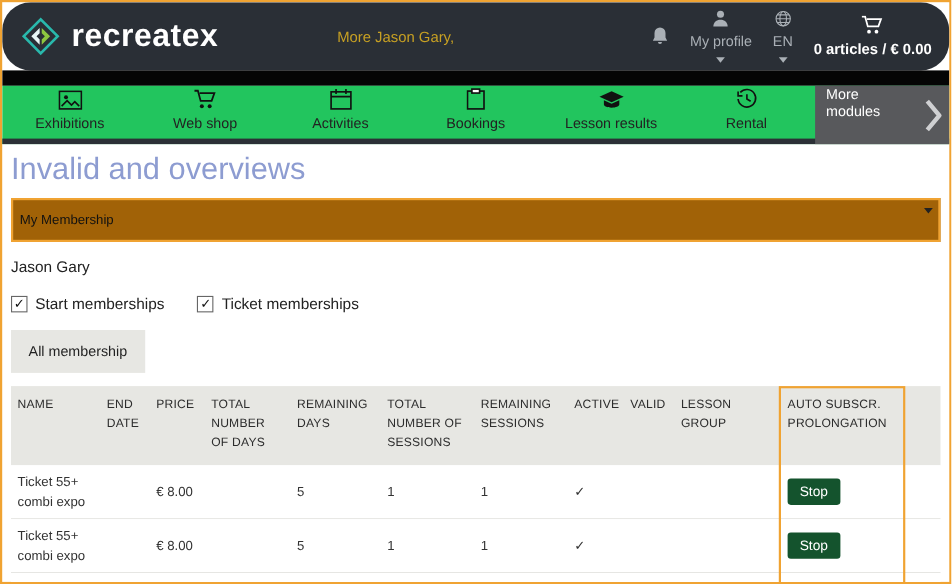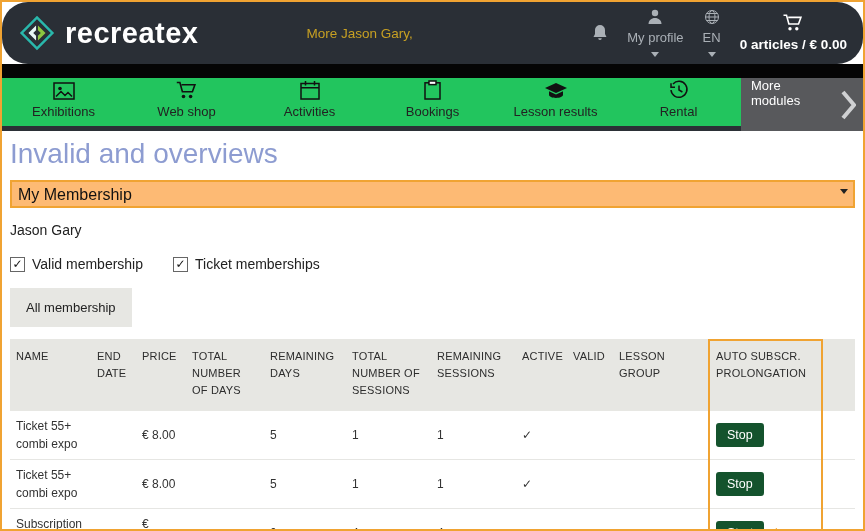--- a/index.html
+++ b/index.html
@@ -24,21 +24,21 @@
   .nav-item { width:123px; display:flex; flex-direction:column; align-items:center; justify-content:flex-end; gap:4px; padding-bottom:7px; cursor:pointer; }
   .nav-item .nav-label { font-size:13px; color:#222; }
   .more-modules { position:absolute; right:0; top:0; bottom:-5px; width:122px; background:#58595c; color:#fff; display:flex; padding:0 30px 9px 10px; cursor:pointer; }
   .more-modules .nav-label { font-size:13px; }
   .mm-chevron { position:absolute; right:7px; top:50%; transform:translateY(-50%); }
 
   
   .content { padding:0 8px; }
   .page-title { font-size:28px; font-weight:400; color:#8d9cd1; margin-top:7px; line-height:1.15; }
   .select-wrap { position:relative; margin-top:10px; }
-  .select-wrap select { width:100%; height:28px; border:2px solid #f0a332; border-radius:0; background:#fdba74; color:#111; font-family:"Liberation Sans","DejaVu Sans",sans-serif; font-size:16px; padding:0 6px; appearance:none; -webkit-appearance:none; }
+  .select-wrap select { width:100%; height:40px; border:2px solid #f0a332; border-radius:0; background:#a16207; color:#111; font-family:"Liberation Sans","DejaVu Sans",sans-serif; font-size:12px; padding:0 6px; appearance:none; -webkit-appearance:none; }
   .select-caret { position:absolute; right:7px; top:9px; width:0; height:0; border-left:4.5px solid transparent; border-right:4.5px solid transparent; border-top:5.5px solid #222; pointer-events:none; }
   .user-name { margin-top:14px; font-size:14px; color:#222; }
   .filters { margin-top:18px; display:flex; gap:30px; }
   .filter { display:flex; align-items:center; gap:7px; }
   .cb { width:15px; height:15px; border:1px solid #666; background:#fff; display:inline-flex; align-items:center; justify-content:center; cursor:pointer; }
   .cb::after { content:"✓"; font-size:12px; line-height:1; color:#111; }
   .filter-label { font-size:14px; color:#222; }
   .tab { margin-top:16px; display:inline-block; background:#e7e7e3; padding:12px 16px; font-size:13px; color:#222; cursor:pointer; }
 
   
@@ -189,21 +189,21 @@
         <option>My Membership</option>
       </select>
       <span class="select-caret"></span>
     </div>
 
     <div class="user-name">Jason Gary</div>
 
     <div class="filters">
       <label class="filter">
         <span class="cb"></span>
-        <span class="filter-label">Valid membership</span>
+        <span class="filter-label">Start memberships</span>
       </label>
       <label class="filter">
         <span class="cb"></span>
         <span class="filter-label">Ticket memberships</span>
       </label>
     </div>
 
     <div class="tab">All membership</div>
 
     <div class="table-wrap">

